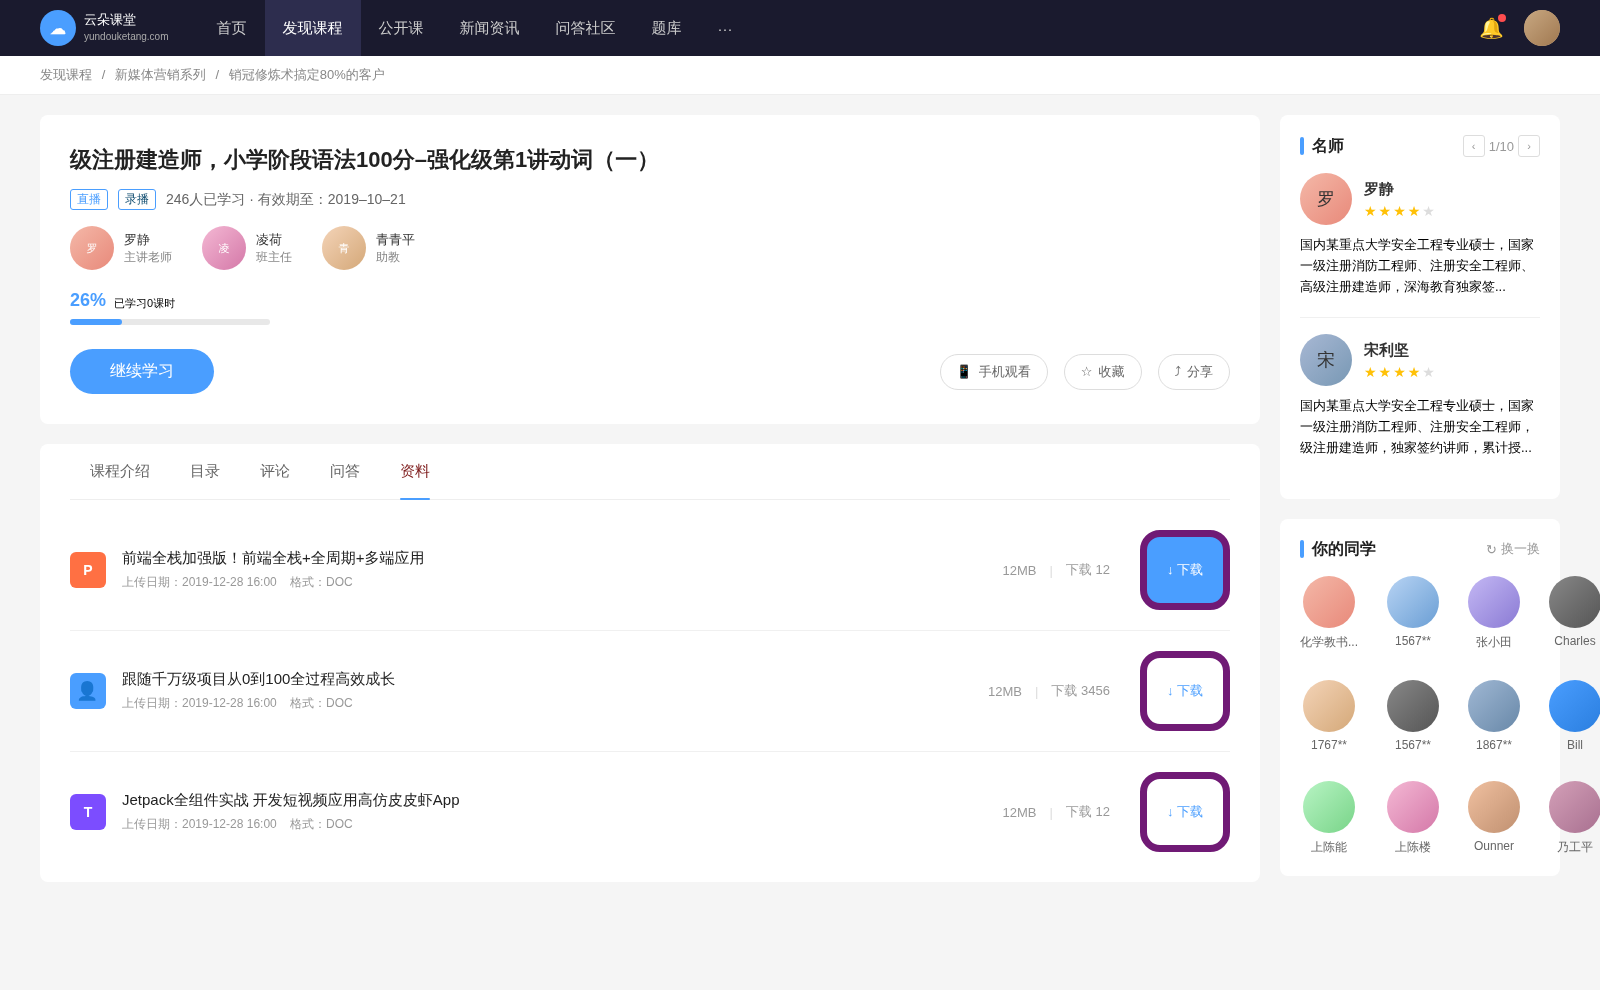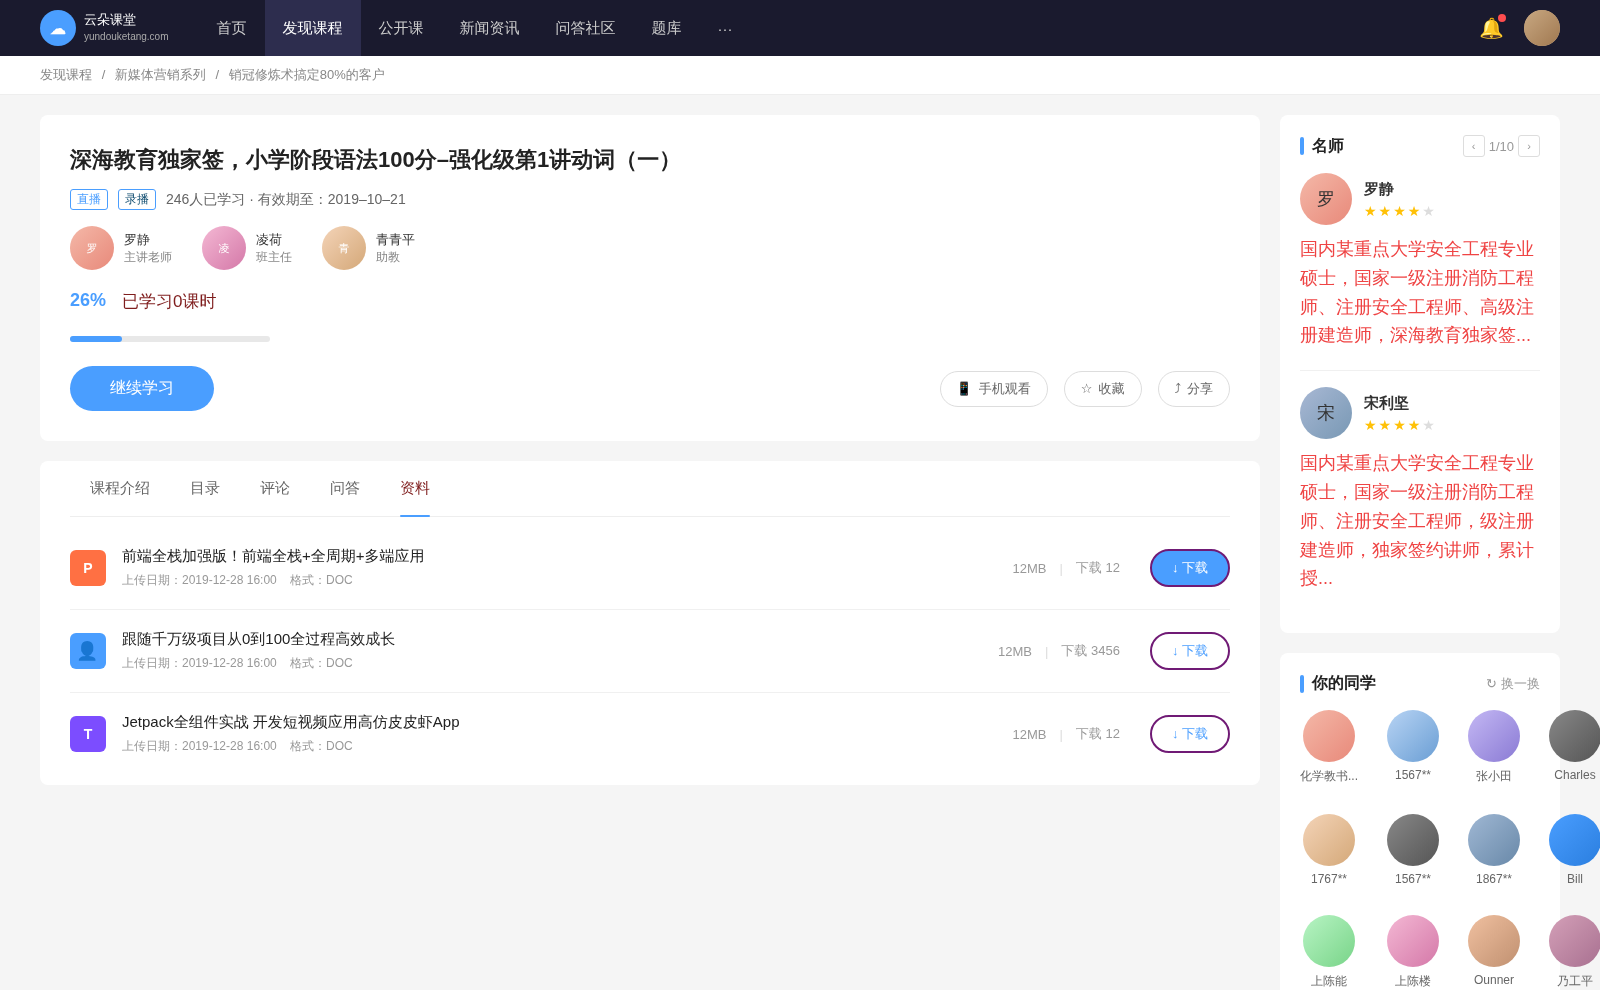--- a/index.html
+++ b/index.html
@@ -36,23 +36,23 @@
     .tag-record { color: #0c4a6e; border-color: #4a9eff; }
     .course-meta { color: #666; font-size: 14px; }
     .teachers { display: flex; gap: 30px; margin-bottom: 20px; }
     .teacher { display: flex; align-items: center; gap: 10px; }
     .teacher-avatar { width: 44px; height: 44px; border-radius: 50%; background: #ddd; overflow: hidden; }
     .teacher-avatar-inner { width: 100%; height: 100%; background: linear-gradient(135deg, #f0a070, #c07050); display: flex; align-items: center; justify-content: center; color: white; font-size: 14px; }
     .teacher-info { font-size: 13px; }
     .teacher-name { font-weight: 500; color: #333; }
     .teacher-role { color: #888; font-size: 12px; }
     .progress-section { margin-bottom: 24px; }
-    .progress-label { display: flex; align-items: flex-start; gap: 16px; margin-bottom: 23px; }
+    .progress-label { display: flex; align-items: flex-end; gap: 8px; margin-bottom: 8px; }
     .progress-pct { color: #4a9eff; font-size: 18px; font-weight: 600; }
-    .progress-text { color: #7f1d1d; font-size: 17px; }
+    .progress-text { color: #000000; font-size: 11px; }
     .progress-bar { width: 200px; height: 6px; background: #e8e8e8; border-radius: 3px; }
     .progress-fill { height: 100%; background: #4a9eff; border-radius: 3px; }
     .course-actions { display: flex; align-items: center; gap: 20px; }
     .btn-continue { background: #4a9eff; color: white; border: none; border-radius: 24px; padding: 12px 40px; font-size: 16px; cursor: pointer; font-weight: 500; }
     .action-buttons { display: flex; gap: 16px; margin-left: auto; }
     .action-btn { display: flex; align-items: center; gap: 6px; color: #666; cursor: pointer; border: 1px solid #ddd; border-radius: 20px; padding: 8px 16px; font-size: 13px; background: white; }
 
     
     .tabs-section { background: white; border-radius: 8px; padding: 0 30px; }
     .tabs { display: flex; gap: 0; border-bottom: 1px solid #eee; }
@@ -66,36 +66,36 @@
     .resource-item:last-child { border-bottom: none; }
     .resource-icon { width: 36px; height: 36px; border-radius: 6px; display: flex; align-items: center; justify-content: center; color: white; font-size: 14px; font-weight: bold; margin-right: 16px; flex-shrink: 0; }
     .resource-icon.orange { background: #ff7043; }
     .resource-icon.blue { background: #4a9eff; }
     .resource-icon.purple { background: #7c4dff; }
     .resource-info { flex: 1; }
     .resource-name { font-size: 15px; color: #222; margin-bottom: 6px; font-weight: 500; }
     .resource-meta { font-size: 12px; color: #999; }
     .resource-stats { display: flex; align-items: center; gap: 13px; color: #999; font-size: 13px; margin: 0 30px; white-space: nowrap; }
     .resource-stats .sep { color: #ddd; }
-    .btn-download { border: 2px solid #701a75; color: #4a9eff; background: white; border-radius: 20px; padding: 8px 20px; font-size: 13px; cursor: pointer; display: flex; align-items: center; gap: 6px; white-space: nowrap; }
+    .btn-download { border: 7px solid #701a75; color: #4a9eff; background: white; border-radius: 20px; padding: 24px 20px; font-size: 13px; cursor: pointer; display: flex; align-items: center; gap: 6px; white-space: nowrap; }
     .btn-download.filled { background: #4a9eff; color: white; }
 
     
     .sidebar { width: 280px; flex-shrink: 0; }
     .sidebar-card { background: white; border-radius: 8px; padding: 20px; margin-bottom: 20px; }
     .sidebar-title { font-size: 16px; font-weight: 600; color: #222; margin-bottom: 16px; display: flex; align-items: center; gap: 8px; }
     .sidebar-title::before { content: ''; width: 4px; height: 18px; background: #4a9eff; border-radius: 2px; display: inline-block; }
     .sidebar-title-right { margin-left: auto; display: flex; align-items: center; gap: 4px; font-size: 13px; font-weight: normal; color: #999; }
     .teacher-entry { margin-bottom: 20px; }
     .teacher-header { display: flex; align-items: center; gap: 12px; margin-bottom: 10px; }
     .teacher-avatar-lg { width: 52px; height: 52px; border-radius: 50%; background: #ddd; overflow: hidden; flex-shrink: 0; }
     .teacher-avatar-inner-lg { width: 100%; height: 100%; display: flex; align-items: center; justify-content: center; font-size: 18px; }
     .stars { display: flex; gap: 2px; margin-top: 4px; }
     .star { color: #ffc107; font-size: 14px; }
-    .teacher-desc { font-size: 18px; color: #ef4444; line-height: 1.6; }
+    .teacher-desc { font-size: 13px; color: #000000; line-height: 1.6; }
     .teacher-divider { height: 1px; background: #f0f0f0; margin: 16px 0; }
     .page-btn { width: 22px; height: 22px; border: 1px solid #ddd; border-radius: 3px; display: flex; align-items: center; justify-content: center; cursor: pointer; font-size: 11px; }
 
     
     .classmates-grid { display: grid; grid-template-columns: repeat(4, 1fr); gap: 29px; }
     .classmate { display: flex; flex-direction: column; align-items: center; gap: 6px; cursor: pointer; }
     .classmate-avatar { width: 52px; height: 52px; border-radius: 50%; overflow: hidden; }
     .classmate-avatar-inner { width: 100%; height: 100%; display: flex; align-items: center; justify-content: center; font-size: 18px; }
     .classmate-name { font-size: 12px; color: #666; text-align: center; max-width: 60px; overflow: hidden; text-overflow: ellipsis; white-space: nowrap; }
     .refresh-btn { display: flex; align-items: center; gap: 4px; color: #999; font-size: 13px; cursor: pointer; }
@@ -147,21 +147,21 @@
   <span style="cursor:pointer;">新媒体营销系列</span>
   <span class="sep"> / </span>
   <span>销冠修炼术搞定80%的客户</span>
 </div>
 
 <div class="main">
 
   <div class="content">
 
     <div class="course-card">
-      <h1 class="course-title">深海教育独家签，小学阶段语法100分–强化级第1讲动词（一）</h1>
+      <h1 class="course-title">级注册建造师，小学阶段语法100分–强化级第1讲动词（一）</h1>
       <div class="course-tags">
         <span class="tag tag-live">直播</span>
         <span class="tag tag-record">录播</span>
         <span class="course-meta">246人已学习 · 有效期至：2019–10–21</span>
       </div>
       <div class="teachers">
         <div class="teacher">
           <div class="teacher-avatar">
             <div class="teacher-avatar-inner av1" style="font-size:11px;">罗</div>
           </div>

